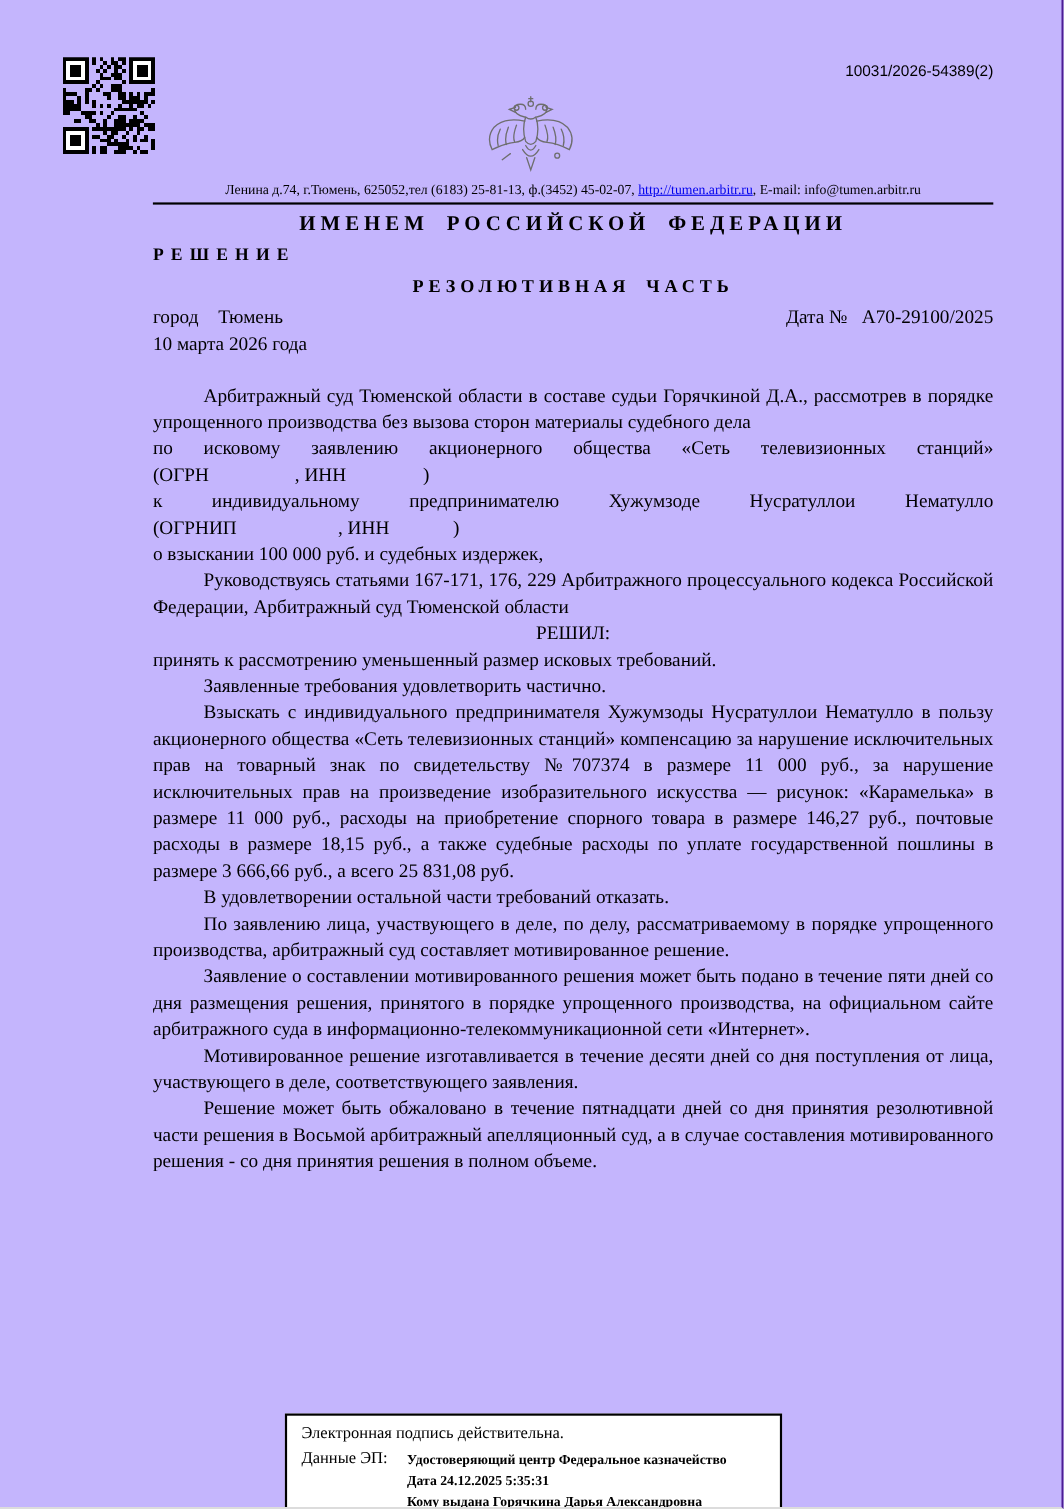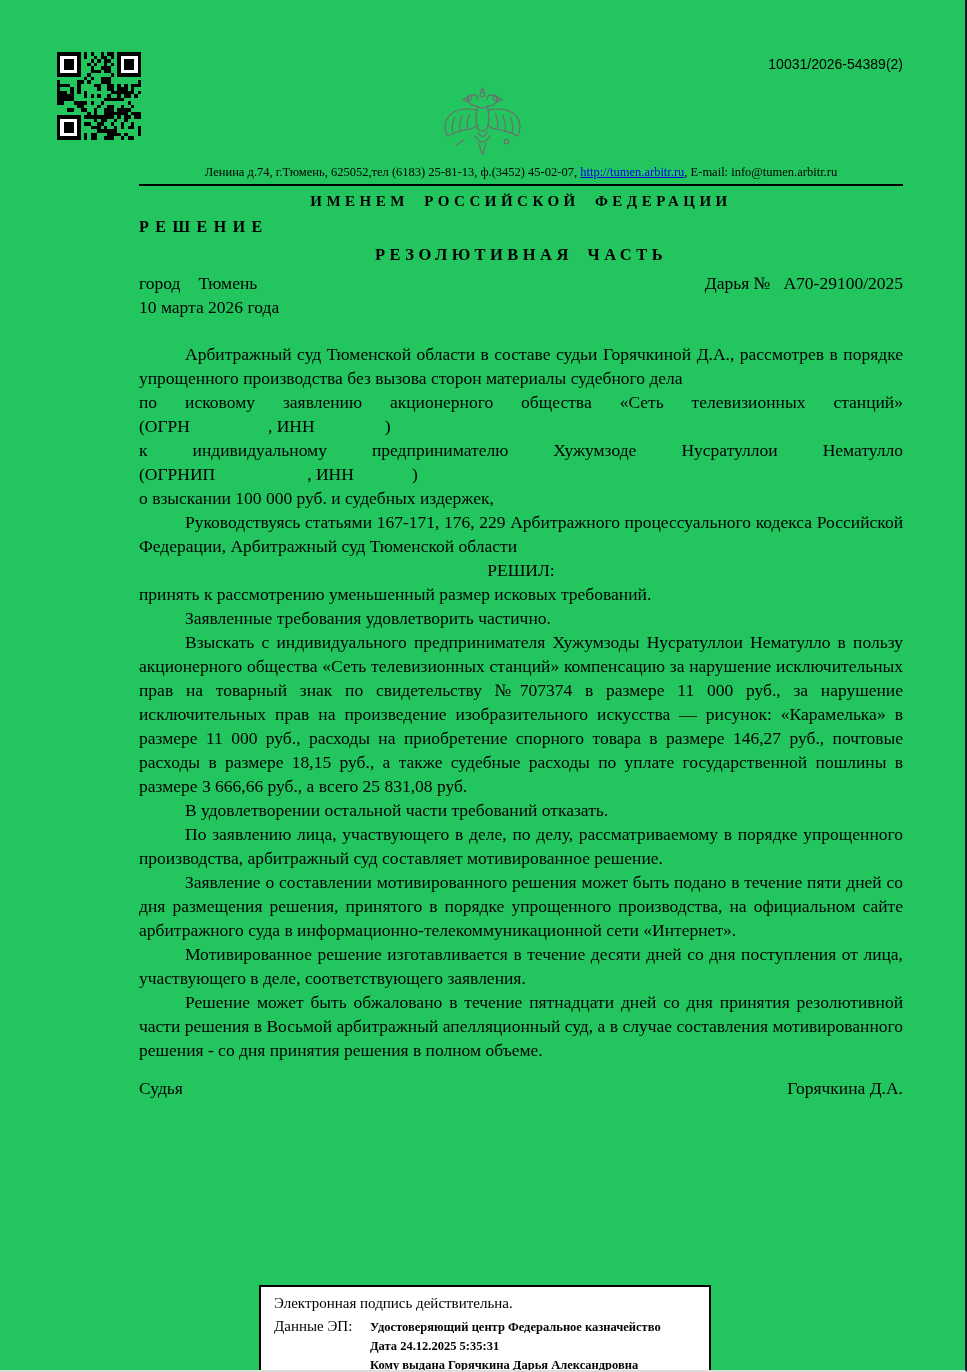--- a/index.html
+++ b/index.html
@@ -1,23 +1,23 @@
 <!DOCTYPE html>
 <html lang="ru"><head>
 <meta charset="utf-8">
 <style>
   html,body { margin:0; padding:0; background:#ffffff; }
   .page {
     position:relative;
     width:967px; height:1372px;
-    background:#22c55e;
+    background:#c4b5fd;
     font-family:"Liberation Serif", serif;
     color:#000000;
     box-sizing:border-box;
-    border-right:2px solid #0f172a;
+    border-right:2px solid #4c1d95;
     border-bottom:2px solid #dcdcdc;
     overflow:hidden;
   }
   .content { padding-left:139px; padding-right:62px; }
 
   
   .doc-number {
     position:absolute; top:56px; right:62px;
     font-family:"Liberation Sans", sans-serif;
     font-size:14px;
@@ -32,21 +32,21 @@
   .emblem-row svg { height:74px; }
 
   .court-title {
     text-align:center; font-weight:bold; font-size:23px;
     margin-top:3px; letter-spacing:0.3px;
   }
   .address { text-align:center; font-size:12.5px; margin-top:3px; }
   .address a { color:#0000ee; text-decoration:underline; }
   .rule { border-top:2px solid #000; margin-top:4px; }
 
-  .h-name   { text-align:center; font-weight:bold; font-size:15px;   letter-spacing:4.5px; word-spacing:7px; margin-top:7px; }
+  .h-name   { text-align:center; font-weight:bold; font-size:19px;   letter-spacing:4.5px; word-spacing:7px; margin-top:7px; }
   .h-decision { text-align:left; font-weight:bold; font-size:16px; letter-spacing:6.5px; margin-top:8px; }
   .h-operative{ text-align:center; font-weight:bold; font-size:16.5px; letter-spacing:4.5px; word-spacing:6px; margin-top:9px; }
 
   .case-row { display:flex; justify-content:space-between; margin-top:6px; font-size:17.5px; line-height:24px; }
   .city-cell span { display:inline-block; }
   .city-gap { width:18px; }
   .case-cell span { display:inline-block; }
   .case-gap { width:13px; }
   .date-line { font-size:17.5px; line-height:24px; }
 
@@ -335,21 +335,21 @@
     <div class="address"><span>Ленина д.74, г.Тюмень, 625052,тел (6183) 25-81-13, ф.(3452) 45-02-07, </span><a href="#">http://tumen.arbitr.ru</a><span>, E-mail: info@tumen.arbitr.ru</span></div>
 
     <div class="rule"></div>
 
     <div class="h-name">ИМЕНЕМ РОССИЙСКОЙ ФЕДЕРАЦИИ</div>
     <div class="h-decision">РЕШЕНИЕ</div>
     <div class="h-operative">РЕЗОЛЮТИВНАЯ ЧАСТЬ</div>
 
     <div class="case-row">
       <span class="city-cell"><span>город</span><span class="city-gap"></span><span>Тюмень</span></span>
-      <span class="case-cell"><span>Дарья №</span><span class="case-gap"></span><span>А70-29100/2025</span></span>
+      <span class="case-cell"><span>Дата №</span><span class="case-gap"></span><span>А70-29100/2025</span></span>
     </div>
     <div class="date-line">10 марта 2026 года</div>
 
     <div class="doc-body">
       <p class="para indent first-para">Арбитражный суд Тюменской области в составе судьи Горячкиной Д.А., рассмотрев в порядке упрощенного производства без вызова сторон материалы судебного дела</p>
 
       <p class="para stretch">по исковому заявлению акционерного общества «Сеть телевизионных станций»</p>
       <p class="para left"><span>(ОГРН</span><span class="redact w78"></span><span>, ИНН</span><span class="redact w70"></span><span>)</span></p>
 
       <p class="para stretch">к индивидуальному предпринимателю Хужумзоде Нусратуллои Нематулло</p>
@@ -361,24 +361,20 @@
       <p class="para left">принять к рассмотрению уменьшенный размер исковых требований.</p>
       <p class="para indent left">Заявленные требования удовлетворить частично.</p>
       <p class="para indent">Взыскать с индивидуального предпринимателя Хужумзоды Нусратуллои Нематулло в пользу акционерного общества «Сеть телевизионных станций» компенсацию за нарушение исключительных прав на товарный знак по свидетельству №707374 в размере 11 000 руб., за нарушение исключительных прав на произведение изобразительного искусства — рисунок: «Карамелька» в размере 11 000 руб., расходы на приобретение спорного товара в размере 146,27 руб., почтовые расходы в размере 18,15 руб., а также судебные расходы по уплате государственной пошлины в размере 3 666,66 руб., а всего 25 831,08 руб.</p>
       <p class="para indent left">В удовлетворении остальной части требований отказать.</p>
       <p class="para indent">По заявлению лица, участвующего в деле, по делу, рассматриваемому в порядке упрощенного производства, арбитражный суд составляет мотивированное решение.</p>
       <p class="para indent">Заявление о составлении мотивированного решения может быть подано в течение пяти дней со дня размещения решения, принятого в порядке упрощенного производства, на официальном сайте арбитражного суда в информационно-телекоммуникационной сети «Интернет».</p>
       <p class="para indent">Мотивированное решение изготавливается в течение десяти дней со дня поступления от лица, участвующего в деле, соответствующего заявления.</p>
       <p class="para indent">Решение может быть обжаловано в течение пятнадцати дней со дня принятия резолютивной части решения в Восьмой арбитражный апелляционный суд, а в случае составления мотивированного решения - со дня принятия решения в полном объеме.</p>
     </div>
 
-    <div class="sig-row">
-      <span>Судья</span>
-      <span>Горячкина Д.А.</span>
-    </div>
   </div>
 
   <div class="esign-box">
     <div class="esign-valid">Электронная подпись действительна.</div>
     <div class="esign-data-row">
       <div class="esign-label">Данные ЭП:</div>
       <div class="esign-details">
         <div>Удостоверяющий центр Федеральное казначейство</div>
         <div>Дата 24.12.2025 5:35:31</div>
         <div>Кому выдана Горячкина Дарья Александровна</div>

